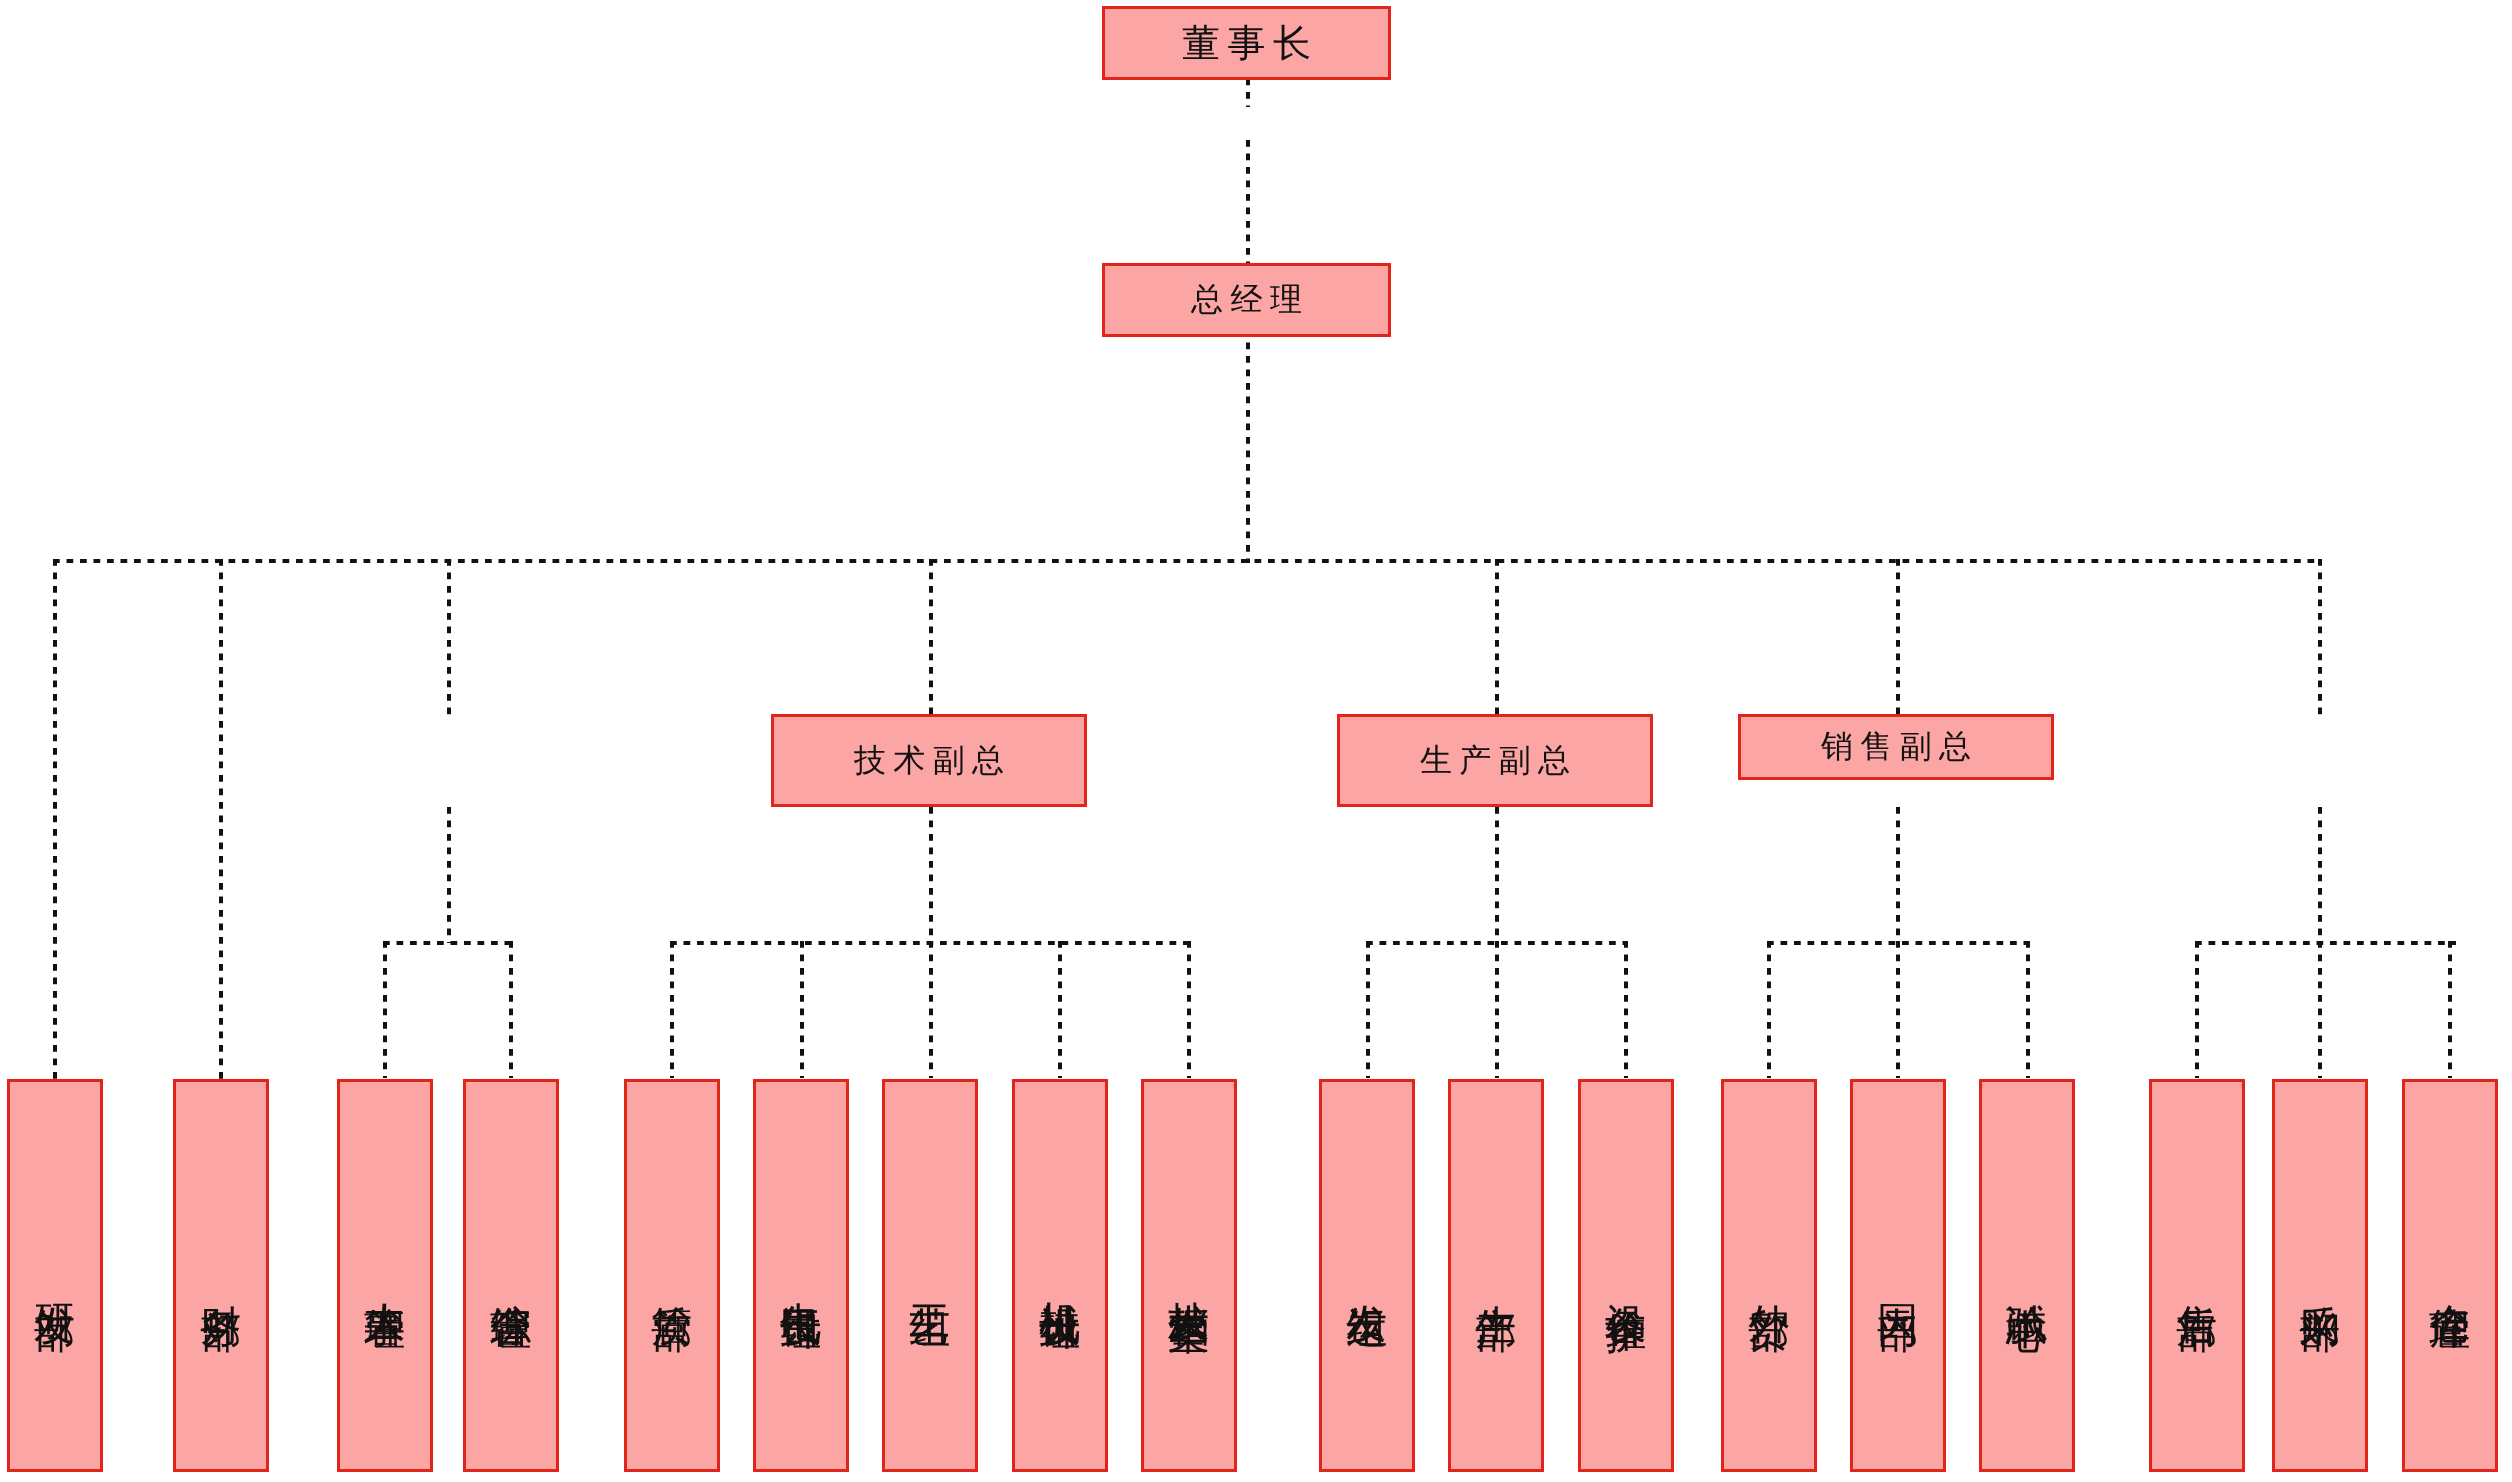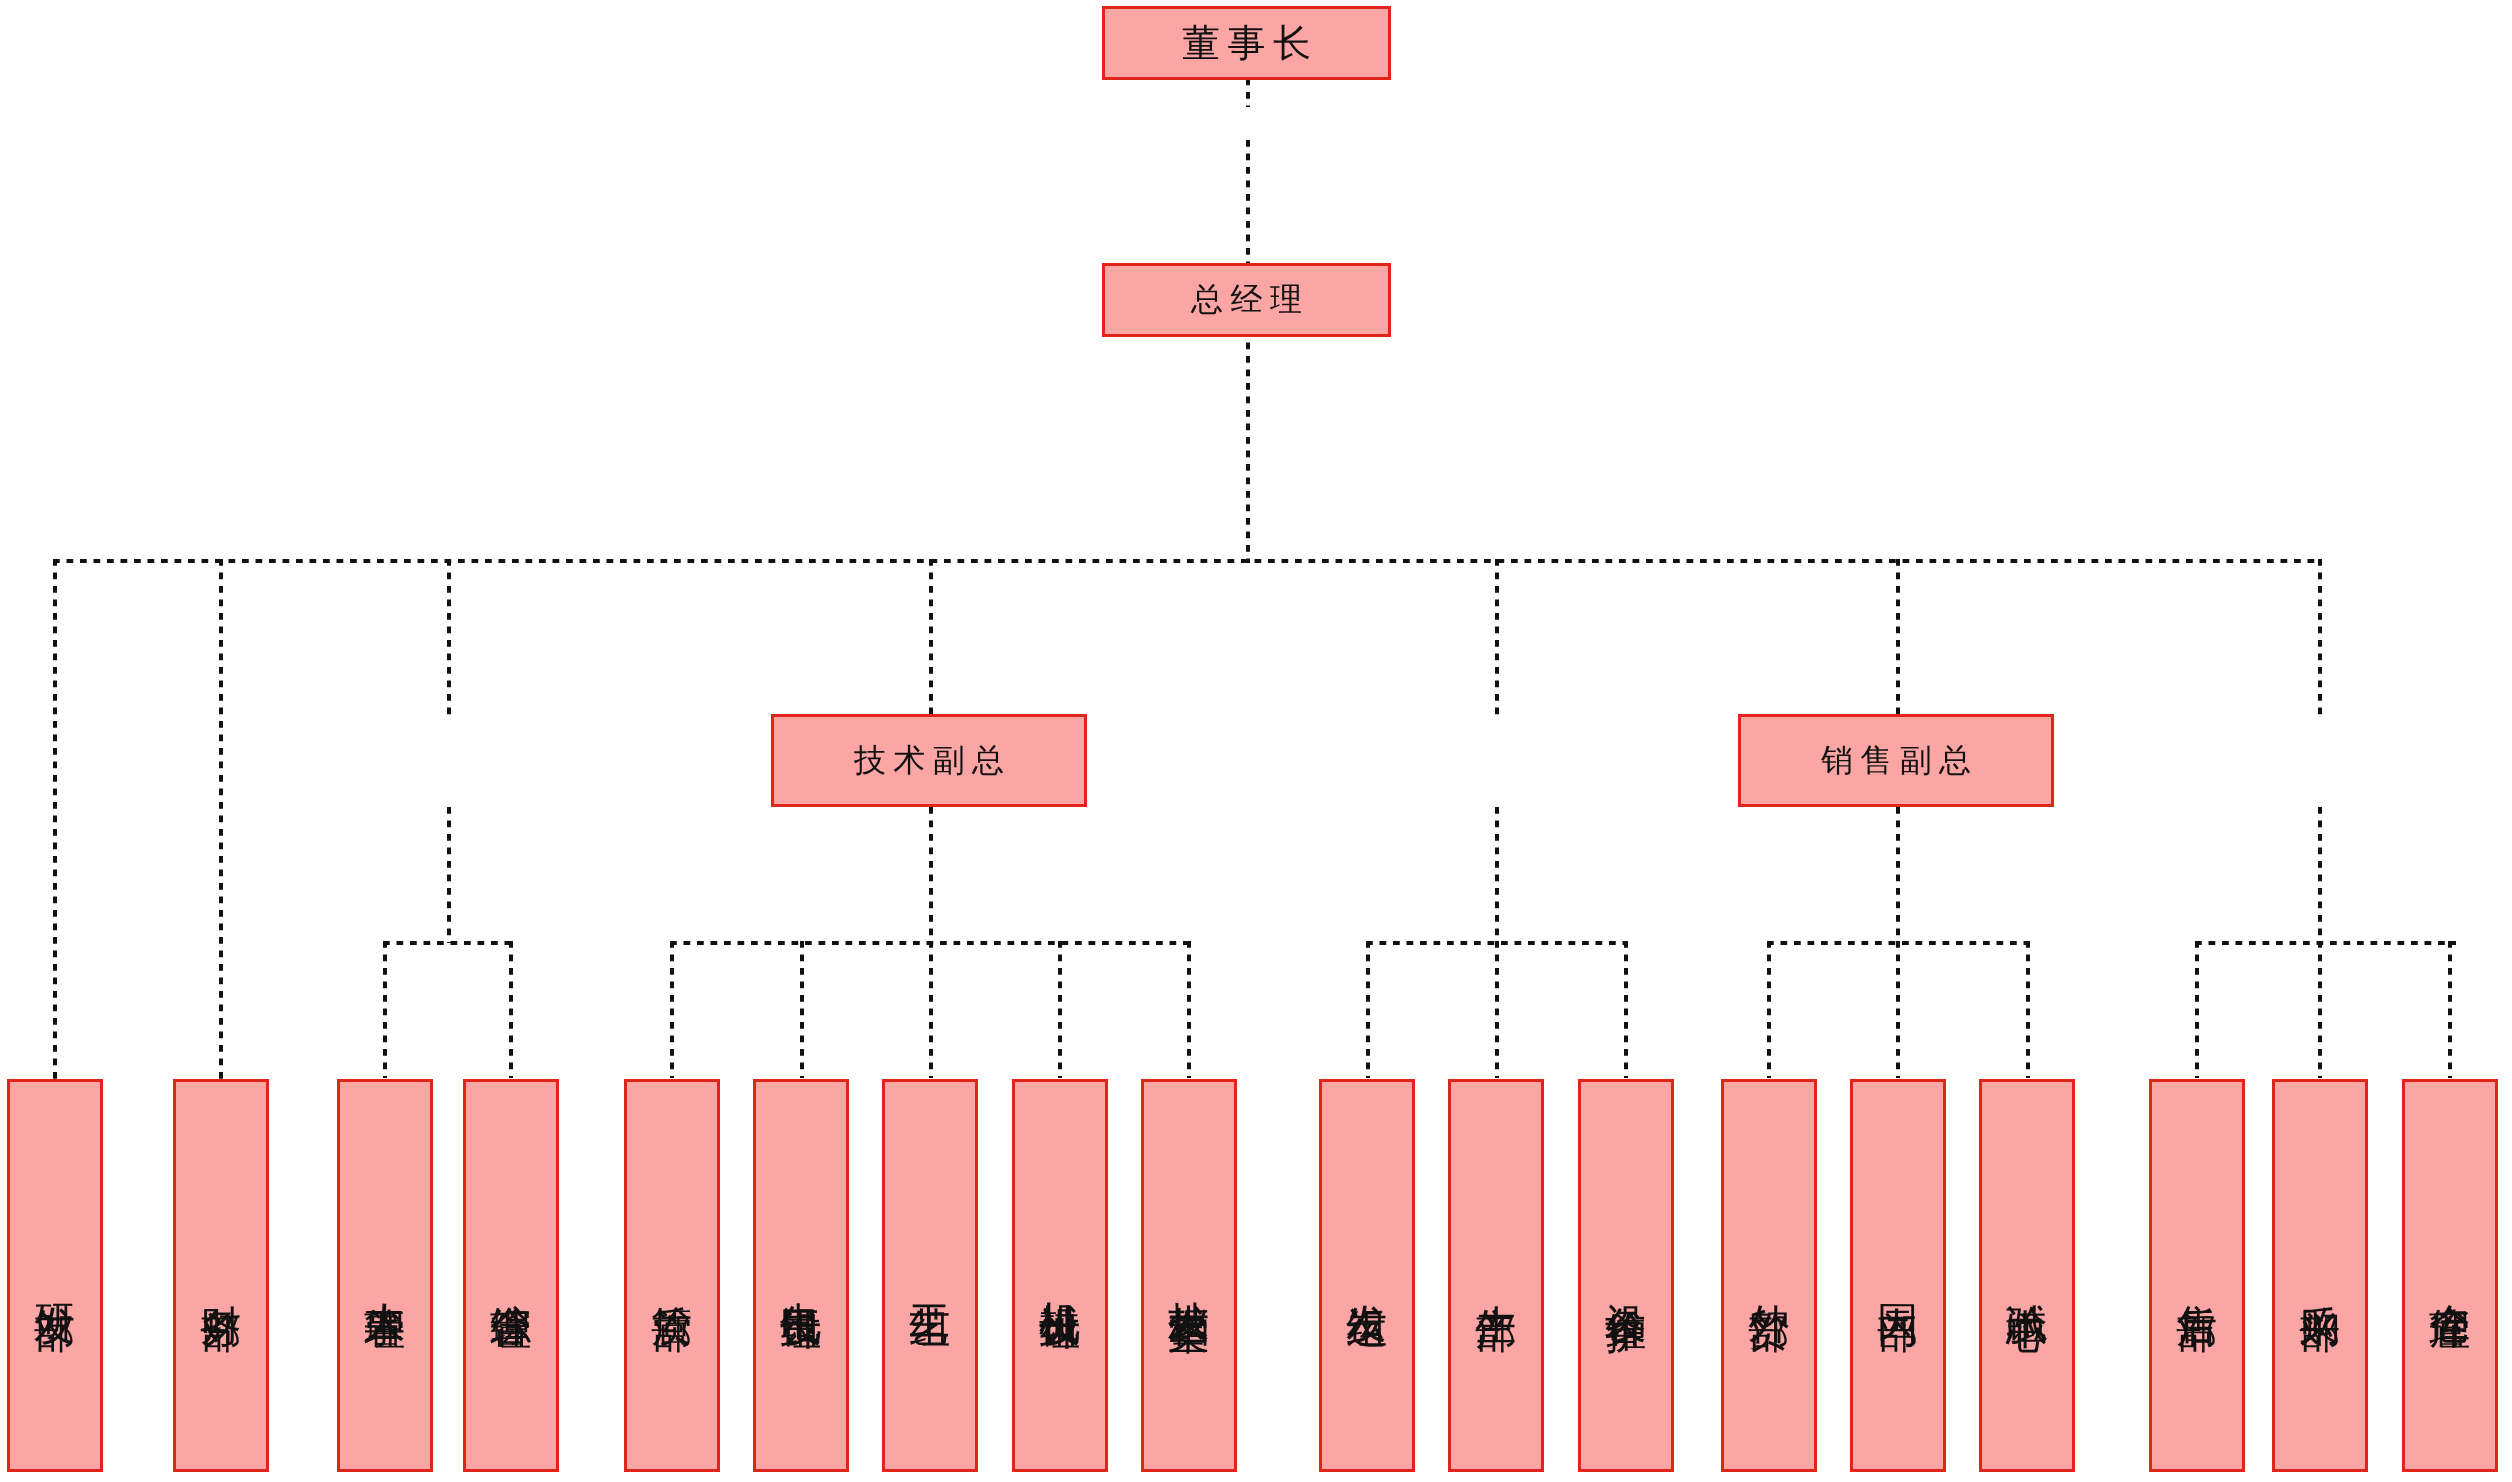--- a/index.html
+++ b/index.html
@@ -108,21 +108,22 @@
   <div class="hline" style="left:2195px;top:941px;width:261px;"></div>
   <div class="vline" style="left:2195px;top:941px;height:137px;"></div>
   <div class="vline" style="left:2318px;top:941px;height:137px;"></div>
   <div class="vline" style="left:2448px;top:941px;height:137px;"></div>
 
   <div class="box top" style="left:1102px;top:6.1px;width:289px;height:74px;">董事长</div>
 
   <div class="box lead" style="left:1102px;top:263px;width:289px;height:74px;">总经理</div>
 
   <div class="box lead" style="left:771px;top:714px;width:316px;height:93px;">技术副总</div>
-  <div class="box lead" style="left:1738px;top:714px;width:316px;height:93px;">销售副总</div>
+  <div class="box lead" style="left:1337px;top:714px;width:316px;height:93px;">生产副总</div>
+  <div class="box lead" style="left:1738px;top:714px;width:316px;height:66px;">销售副总</div>
 
   <div class="box leaf" style="left:6.8px;top:1079px;width:96px;height:393px;">
     <span class="vtext">研发部</span>
   </div>
 
   <div class="box leaf" style="left:173px;top:1079px;width:96px;height:393px;">
     <span class="vtext">财务部</span>
   </div>
 
   <div class="box leaf" style="left:337px;top:1079px;width:96px;height:393px;">

